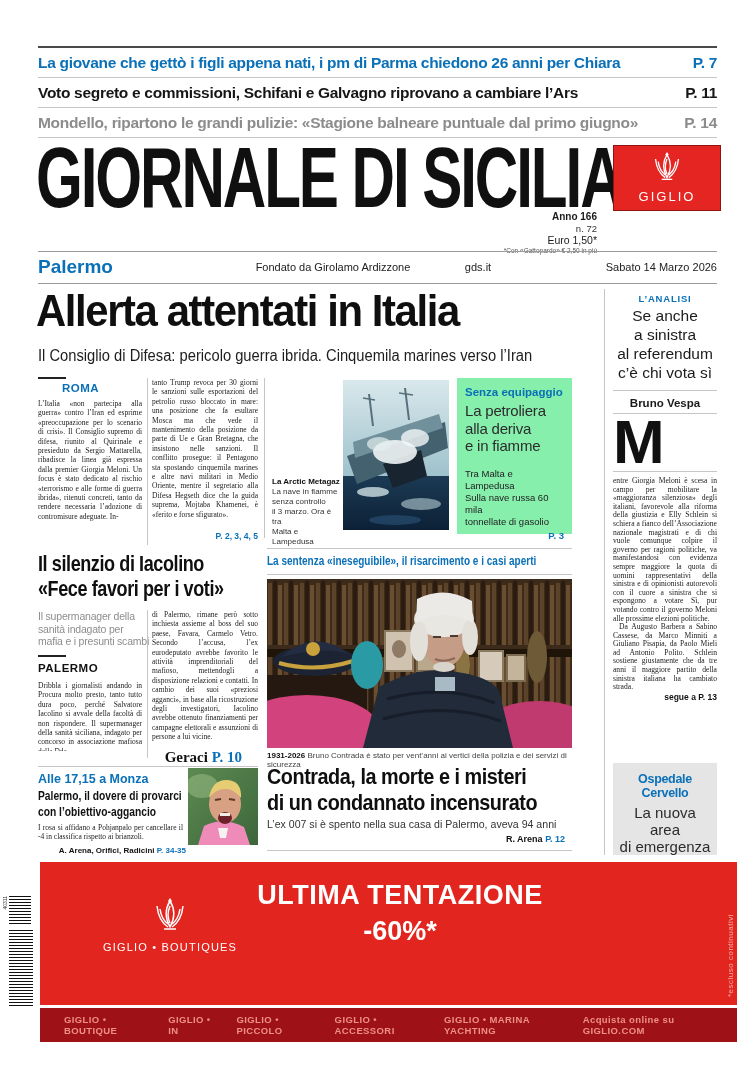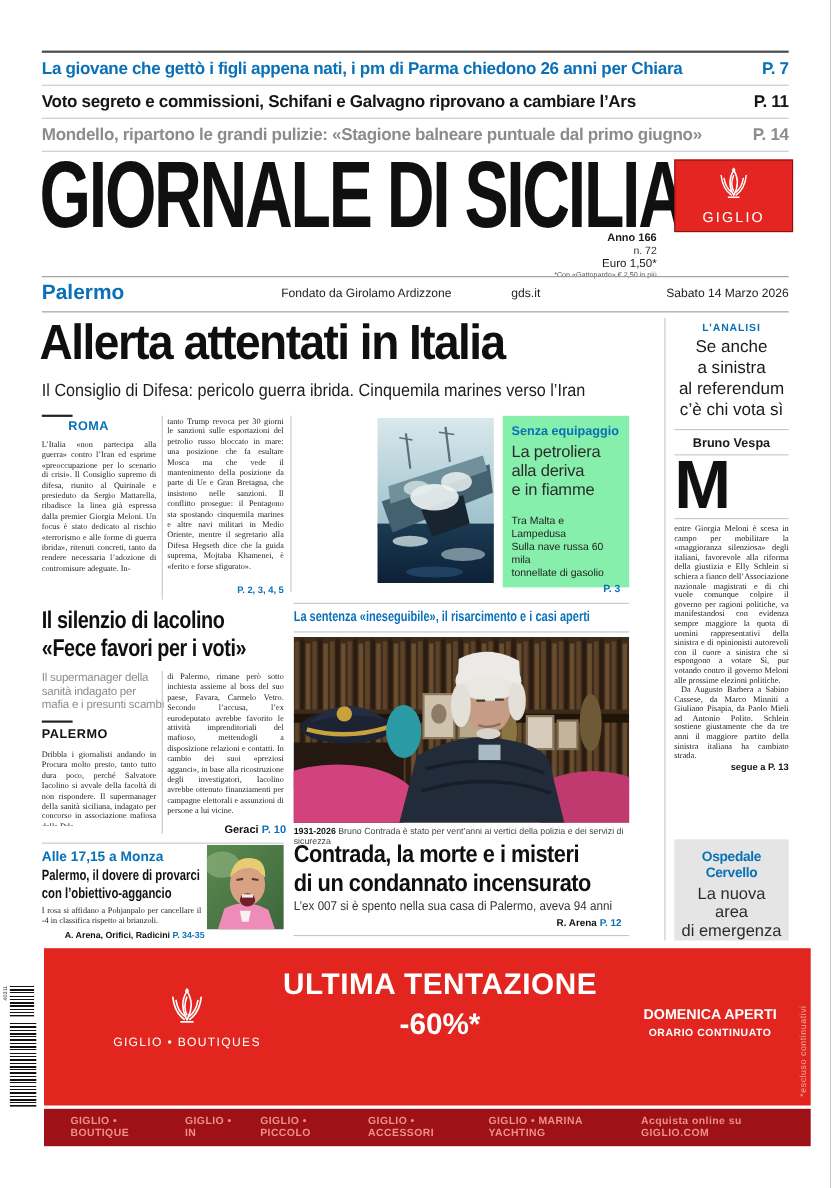--- a/index.html
+++ b/index.html
@@ -70,21 +70,21 @@
 
   
   #iac-headline{left:38px;top:551px;font-size:22px;line-height:25px;font-weight:900;letter-spacing:-0.5px;
                 transform:scaleX(0.82);transform-origin:0 0;white-space:pre;color:#0f0f0f;}
   #iac-standfirst{left:38px;top:610px;width:112px;font-size:10.5px;line-height:12.5px;color:#8d8d8d;letter-spacing:-0.2px;}
   #iac-rule{left:38px;top:655px;}
   #iac-kicker{left:38px;top:662px;color:#111;}
   #iac-col1{left:38px;top:681px;width:104px;height:70px;}
   #iac-col2{left:152px;top:610px;width:106px;height:137px;}
   #iac-colrule{left:147px;top:610px;height:148px;}
-  #iac-byline{left:154px;top:749px;width:106px;text-align:right;font-size:10px;}
+  #iac-byline{left:136px;top:749px;width:106px;text-align:right;font-size:15px;font-family:Liberation Serif, serif;}
 
   
   #con-topline{left:267px;top:548px;width:305px;height:1px;}
   #con-kicker{left:267px;top:553px;font-size:13px;font-weight:bold;color:#0a70b8;
               transform:scaleX(0.77);transform-origin:0 0;white-space:nowrap;}
   #con-subline{left:267px;top:574px;width:305px;height:1px;}
   #contrada-photo{left:267px;top:579px;width:305px;height:169px;}
   #con-caption{left:267px;top:751px;width:305px;font-size:8px;color:#444;}
   #con-caption .cb{font-weight:bold;color:#111;}
   #con-headline{left:267px;top:764px;font-size:22px;line-height:25.5px;font-weight:900;letter-spacing:-0.5px;
@@ -201,20 +201,27 @@
   <div id="main-divider" class="abs hair"></div>
 
   <div class="abs kicker-rule rule-dark" style="left:38px;top:377px;"></div>
   <div class="abs kicker blue" style="left:38px;top:382px;padding-left:24px;">ROMA</div>
   <div id="roma-col1" class="abs bodytxt serif">L’Italia «non partecipa alla guerra» contro l’Iran ed esprime «preoccupazione per lo scenario di crisi». Il Consiglio supremo di difesa, riunito al Quirinale e presieduto da Sergio Mattarella, ribadisce la linea già espressa dalla premier Giorgia Meloni. Un focus è stato dedicato al rischio «terrorismo e alle forme di guerra ibrida», ritenuti concreti, tanto da rendere necessaria l’adozione di contromisure adeguate. In-</div>
   <div class="abs colrule hair" style="left:147px;top:378px;height:167px;"></div>
   <div id="roma-col2" class="abs bodytxt serif">tanto Trump revoca per 30 giorni le sanzioni sulle esportazioni del petrolio russo bloccato in mare: una posizione che fa esultare Mosca ma che vede il mantenimento della posizione da parte di Ue e Gran Bretagna, che insistono nelle sanzioni. Il conflitto prosegue: il Pentagono sta spostando cinquemila marines e altre navi militari in Medio Oriente, mentre il segretario alla Difesa Hegseth dice che la guida suprema, Mojtaba Khamenei, è «ferito e forse sfigurato».</div>
   <div id="lead-pages" class="abs pgref">P. 2, 3, 4, 5</div>
 
   <div class="abs colrule hair" style="left:264px;top:378px;height:160px;"></div>
+  <div id="ship-caption" class="abs">
+    <div class="ct">La Arctic Metagaz</div>
+    <div class="prewrap">La nave in fiamme
+senza controllo
+il 3 marzo. Ora è tra
+Malta e Lampedusa</div>
+  </div>
   <div id="ship-photo" class="abs">
     <svg width="106" height="150" viewBox="0 0 106 150">
       <defs>
         <linearGradient id="sky" x1="0" y1="0" x2="0" y2="1">
           <stop offset="0" stop-color="#d9e8ec"></stop>
             <stop offset="1" stop-color="#9cc0cb"></stop>
         </linearGradient>
         <linearGradient id="sea" x1="0" y1="0" x2="0" y2="1">
           <stop offset="0" stop-color="#1c3a54"></stop>
             <stop offset="1" stop-color="#0c2136"></stop>
@@ -394,24 +401,20 @@
           </g>
           <path d="M20 0 L22 3 L20 5 L18 3 Z" fill="#ffffff"></path>
         </svg>
       </span>
       <div class="lbl">GIGLIO • BOUTIQUES</div>
     </div>
     <div class="center">
       <div class="t1">ULTIMA TENTAZIONE</div>
       <div class="t3">-60%*</div>
     </div>
-    <div class="right">
-      <div class="r1">DOMENICA APERTI</div>
-      <div class="r2">ORARIO CONTINUATO</div>
-    </div>
     <div class="side">*escluso continuativi</div>
   </div>
 
   <div id="footerbar" class="abs">
     <span>GIGLIO • BOUTIQUE</span>
     <span>GIGLIO • IN</span>
     <span>GIGLIO • PICCOLO</span>
     <span>GIGLIO • ACCESSORI</span>
     <span>GIGLIO • MARINA YACHTING</span>
     <span class="link">Acquista online su GIGLIO.COM</span>

